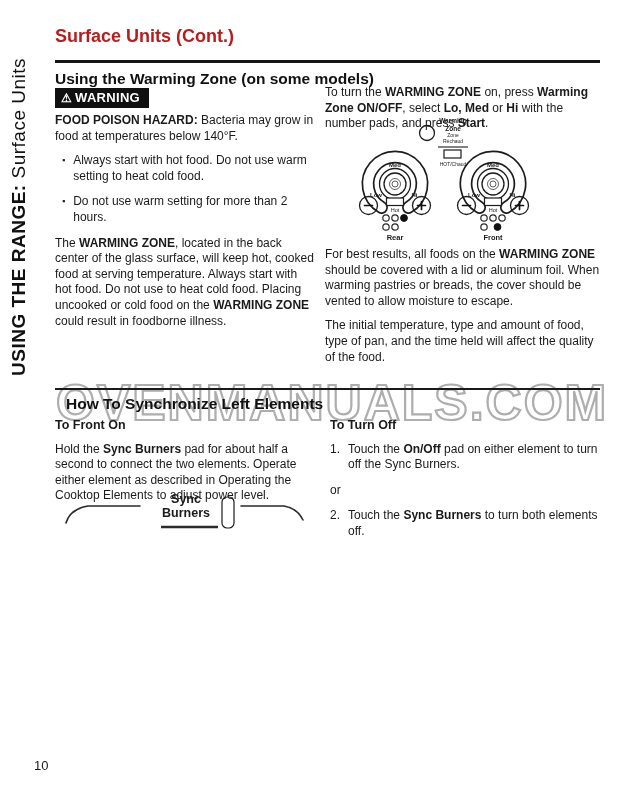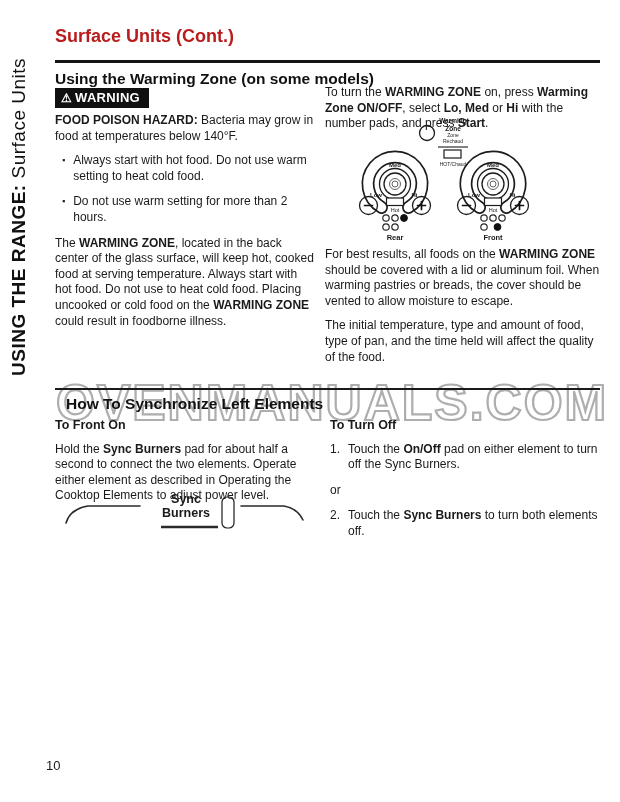--- a/index.html
+++ b/index.html
@@ -53,21 +53,21 @@
   .connector { margin:0 0 10px 0; }
 
   
   .watermark {
     left:56px; top:374px; z-index:1;
     font-size:50px; font-weight:bold; letter-spacing:2px; white-space:nowrap;
     color:rgba(255,255,255,0.45);
     -webkit-text-stroke:2.2px #aeaeae;
   }
 
-  .page-number { left:46px; top:758px; font-size:13px; }
+  .page-number { left:34px; top:758px; font-size:13px; }
 
   
   svg { font-family:"Liberation Sans", sans-serif; }
   .ln   { fill:none; stroke:#1c1c1c; stroke-width:1.3px; }
   .ln-thin { fill:none; stroke:#3a3a3a; stroke-width:0.8px; }
   .wrect { fill:#ffffff; stroke:#1c1c1c; stroke-width:1.2px; }
   .band-outer { fill:none; stroke:#1c1c1c; stroke-width:13px; stroke-linecap:round; }
   .band-inner { fill:none; stroke:#ffffff; stroke-width:9.6px; stroke-linecap:round; }
   .dot-e { fill:#ffffff; stroke:#2a2a2a; stroke-width:1.2px; }
   .dot-f { fill:#111111; stroke:#111111; stroke-width:1px; }

